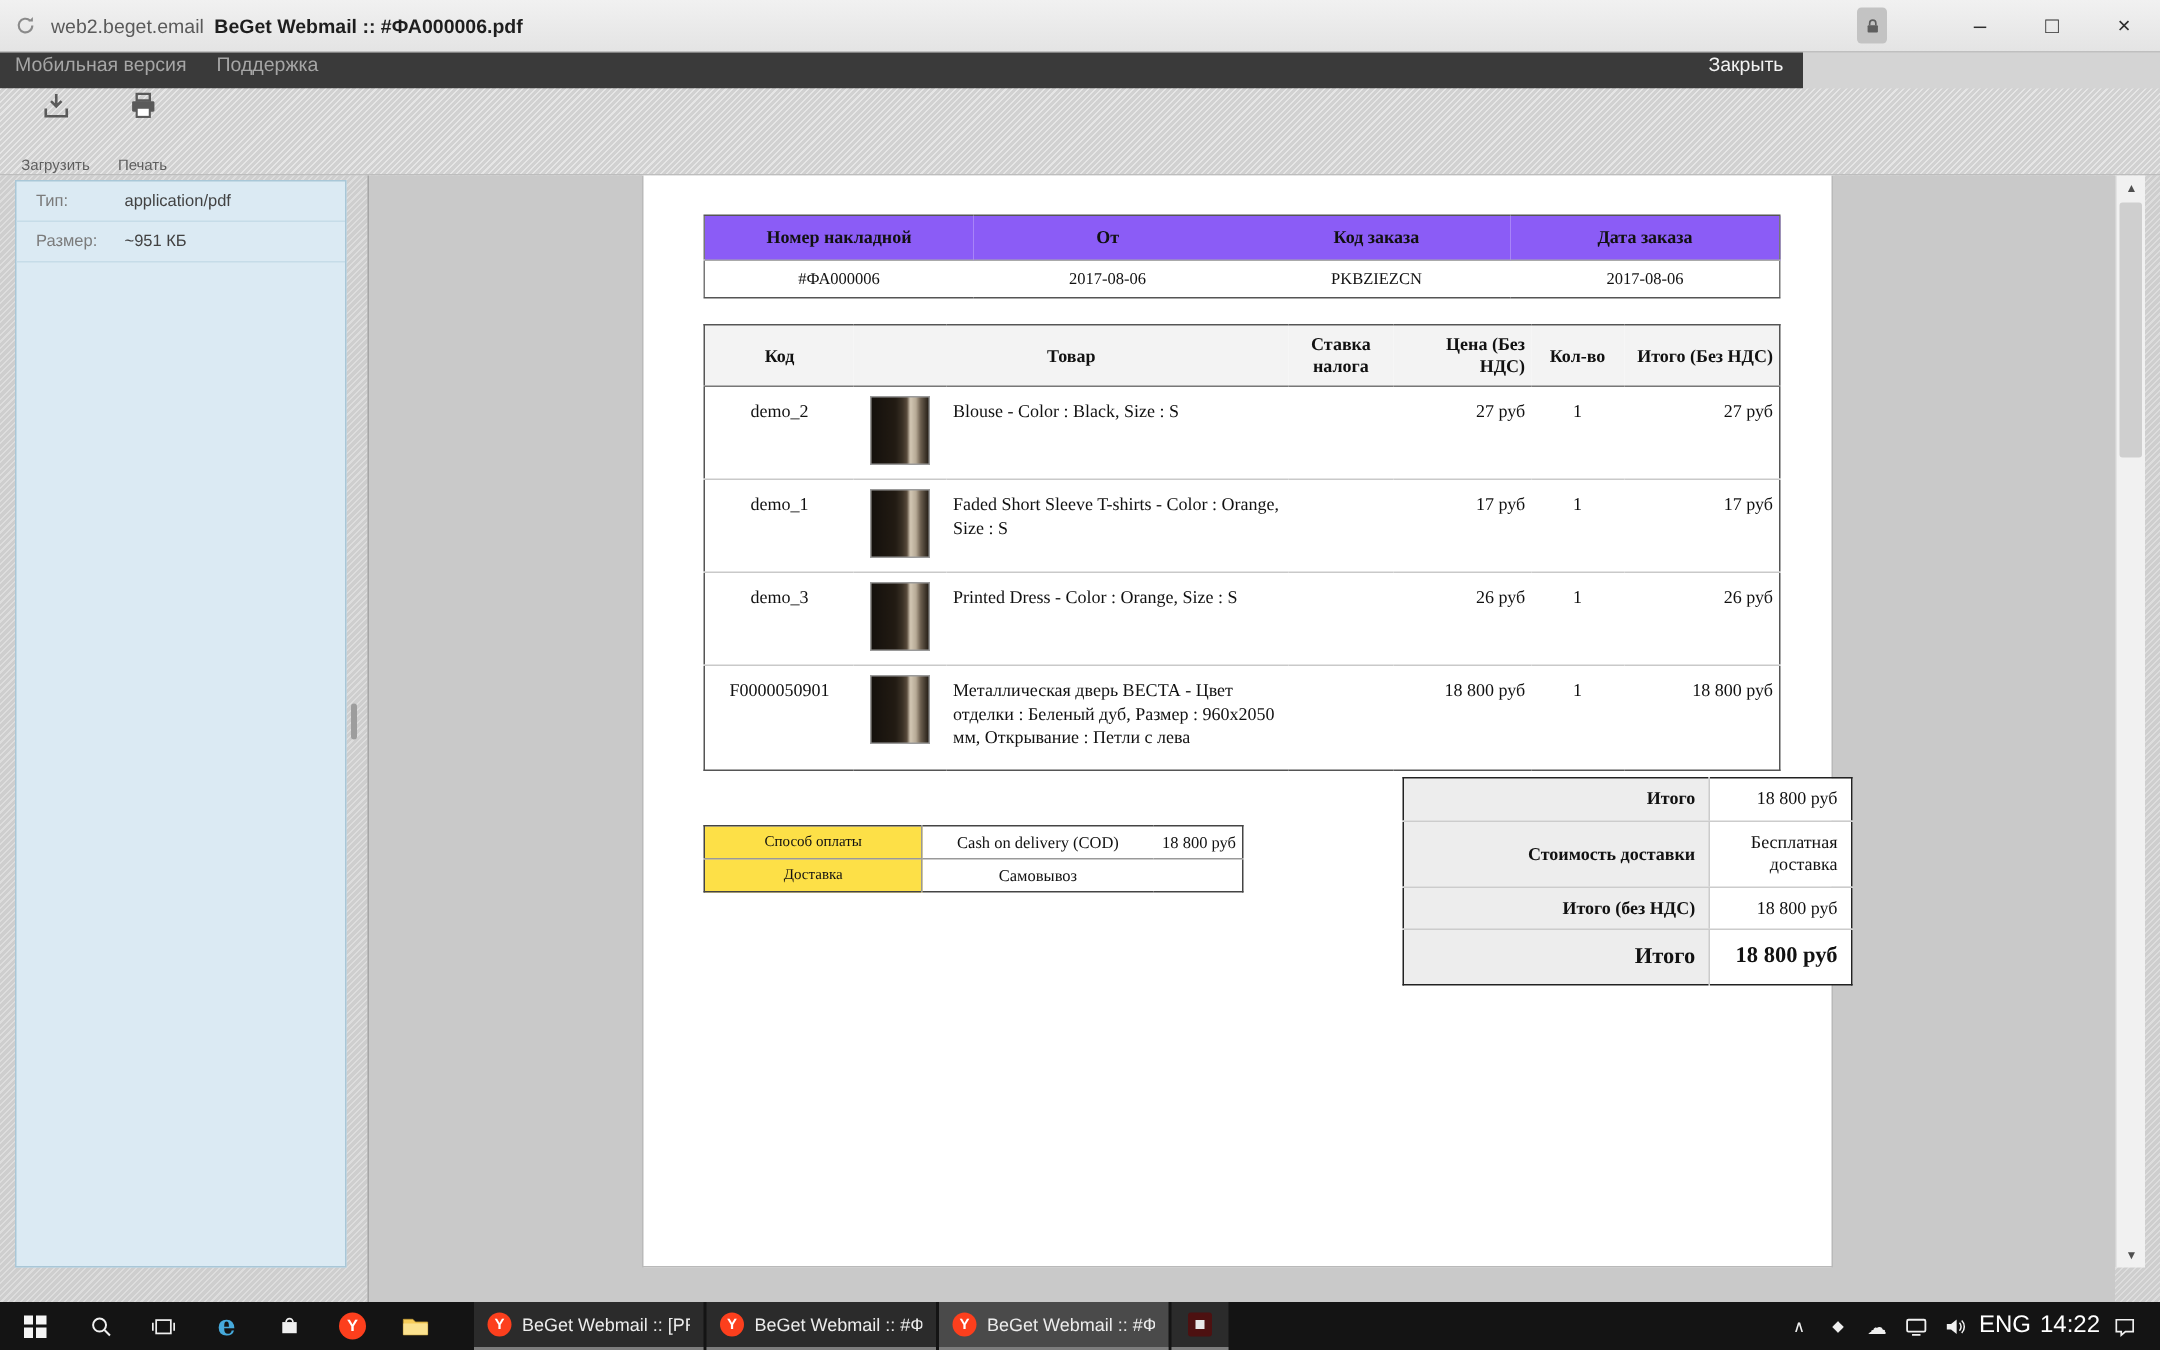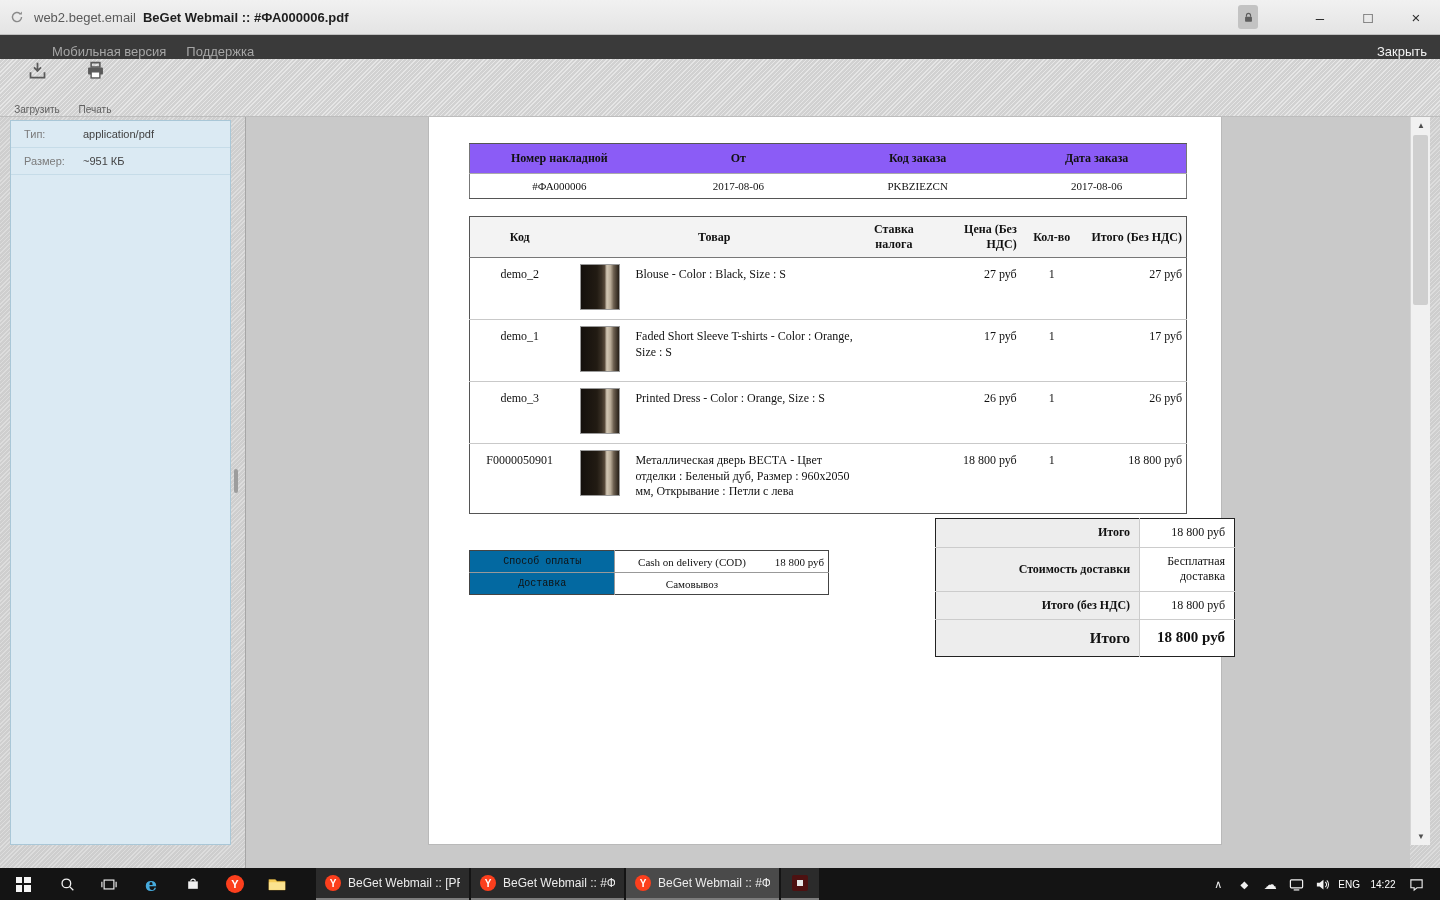--- a/index.html
+++ b/index.html
@@ -13,22 +13,22 @@
   .tb-refresh { width:16px; height:16px; margin-right:8px; display:flex; align-items:center; }
   .tb-site { color:#5a5a5a; margin-right:7px; }
   .tb-title { color:#1e1e1e; font-weight:bold; }
   .tb-right { margin-left:auto; display:flex; align-items:center; height:100%; }
   .lock-badge { width:20px; height:24px; background:#c3c3c3; border-radius:3px;
     display:flex; align-items:center; justify-content:center; margin-right:38px; }
   .winctl { width:48px; height:100%; display:flex; align-items:center; justify-content:center;
     font-size:15px; color:#2e2e2e; cursor:default; }
 
   
-  .menubar { position:absolute; left:0; top:35px; width:1440px; height:24px; background:#3a3a3a;
-    display:flex; align-items:flex-end; font-size:13px; color:#a6a6a6;padding-left:42px; }
+  .menubar { position:absolute; left:0; top:35px; width:1202px; height:24px; background:#3a3a3a;
+    display:flex; align-items:flex-start; font-size:13px; color:#a6a6a6; }
   .menu-item { padding:0 10px; }
   .menu-close { margin-left:auto; padding-right:13px; color:#f2f2f2; font-weight:normal; }
 
   
   .toolbar { position:absolute; left:0; top:59px; width:1440px; height:58px;
     background:#d8d8d8;
     background-image:repeating-linear-gradient(135deg, rgba(255,255,255,.35) 0 1px, rgba(0,0,0,.03) 1px 3px);
     border-bottom:1px solid #bdbdbd; display:flex; align-items:center; padding:0 8px; }
   .tool-btn { width:58px; height:50px; display:flex; flex-direction:column; align-items:center;
     justify-content:center; gap:21px; color:#5f5f5f; font-size:10px; }
@@ -90,22 +90,22 @@
   .c-qty   { width:62px;  text-align:center; }
   .c-total { width:104px; text-align:right; }
   .thumb { width:40px; height:46px; margin:0 auto; border:1px solid #9a9a9a;
     background:linear-gradient(90deg,#14100c 0%,#221b13 42%,#382f24 54%,#57493a 62%,
       #d3c8b5 68%,#b7aa96 78%,#6d6050 86%,#261f17 100%); }
 
   .pay-table { position:absolute; left:40px; top:433px; width:360px; border-collapse:collapse;
     border:1px solid #444; }
   .pay-table td { border-bottom:1px solid #999; height:22px; }
   .pay-table tr:last-child td { border-bottom:none; }
-  .pay-label { width:136px; background:#0369a1; border-right:1px solid #999;
-    font-size:10px; text-align:center;font-family:Liberation Mono, monospace; }
+  .pay-label { width:136px; background:#fde047; border-right:1px solid #999;
+    font-size:10px; text-align:center; }
   .pay-value { width:144px; font-size:11px; text-align:center; }
   .pay-amount { width:56px; font-size:11px; text-align:right; padding-right:4px; }
 
   .totals-table { position:absolute; left:458px; top:401px; width:300px; border-collapse:collapse;
     border:1px solid #222;margin-left:48px; }
   .totals-table td { border-bottom:1px solid #ccc; padding:6px 9px; font-size:12px;
     text-align:right; vertical-align:middle; }
   .totals-table tr:last-child td { border-bottom:none; }
   .t-label { width:205px; background:#ededed; font-weight:bold; }
   .t-value { width:95px; background:#fff; border-left:1px solid #ccc; line-height:1.3; }
@@ -127,21 +127,21 @@
     font-size:12px; color:#ececec; }
   .task-btn.active { background:#4a4a4a; }
   .task-btn span.lbl { overflow:hidden; white-space:nowrap; text-overflow:clip; }
   .task-btn-mini { width:38px; display:flex; align-items:center; justify-content:center;
     background:#2b2b2b; border-bottom:2px solid #7d7d7d; margin-right:2px; }
   .mini-app { width:16px; height:16px; background:#4d1111; border-radius:2px;
     display:flex; align-items:center; justify-content:center; }
   .mini-app div { width:6px; height:6px; background:#e8e8e8; }
   .tray { margin-left:auto; display:flex; align-items:center; padding-right:6px; }
   .tray-item { min-width:26px; height:32px; display:flex; align-items:center; justify-content:center;
-    font-size:10px; padding:0 3px; }
+    font-size:16px; padding:0 3px; }
   .tray-glyph { font-size:11px; color:#f0f0f0; }
   .desktop-peek { width:5px; border-left:1px solid #3a3a3a; }
 </style>
 </head>
 <body>
 
 <div class="titlebar">
   <span class="tb-refresh">
     <svg viewBox="0 0 16 16" width="14" height="14">
         <path d="M13.2 8a5.2 5.2 0 1 1-1.7-3.8" stroke="#8a8a8a" stroke-width="1.6" fill="none"></path>

